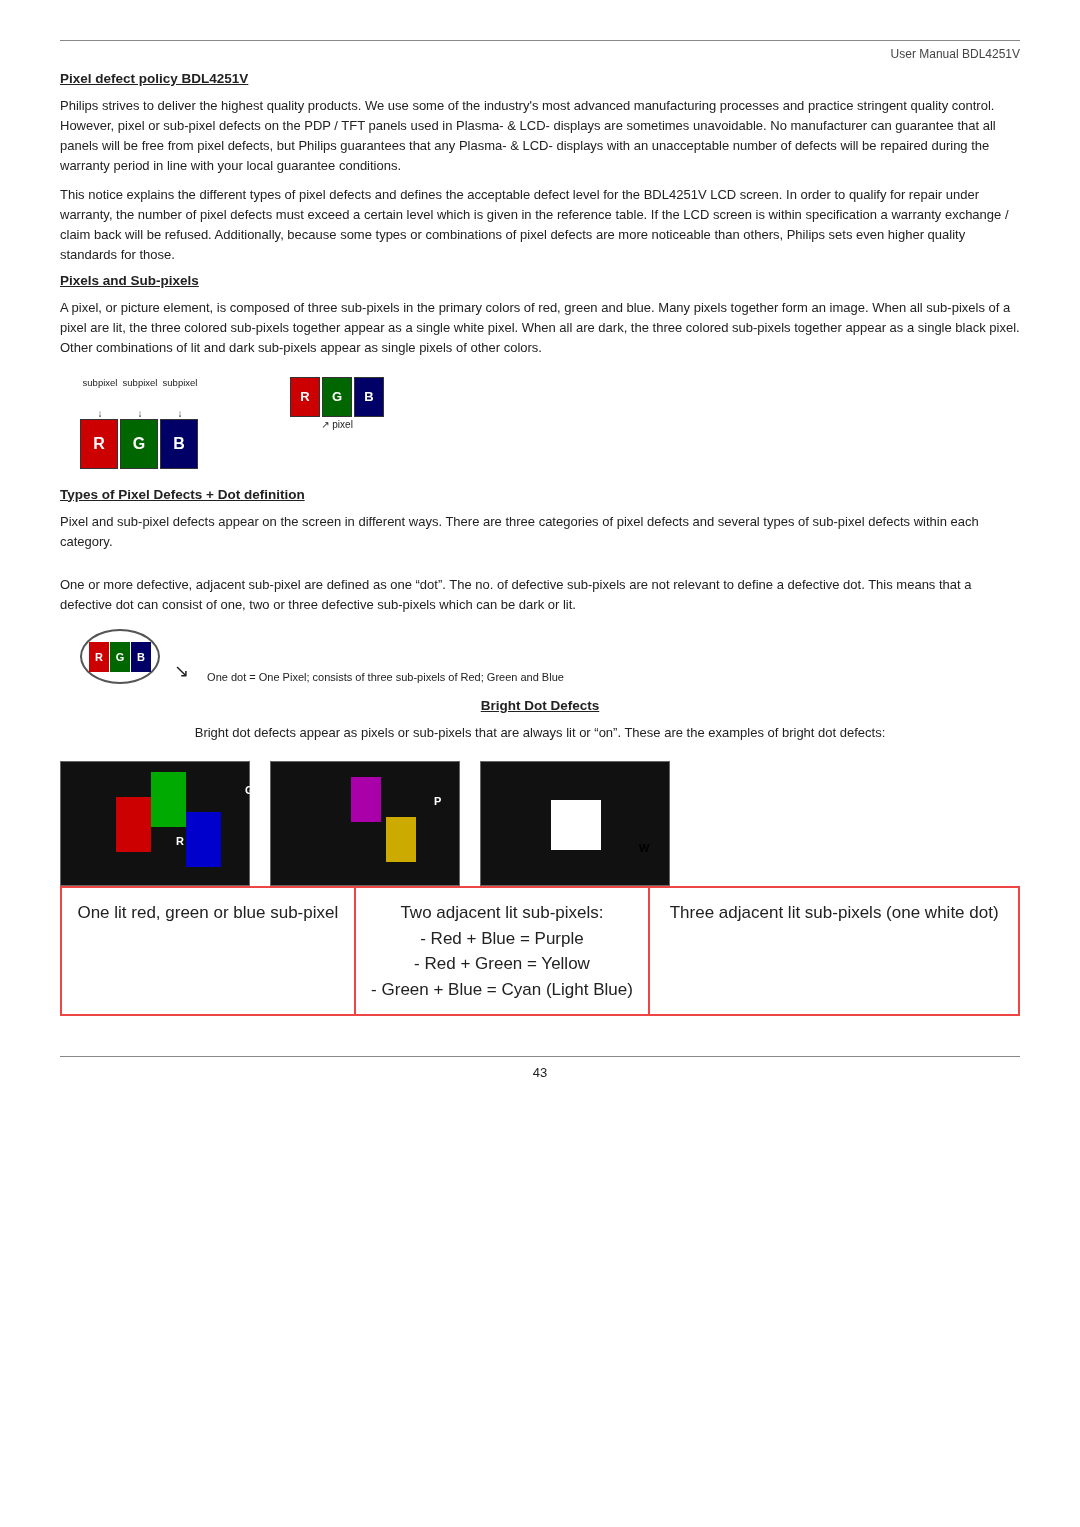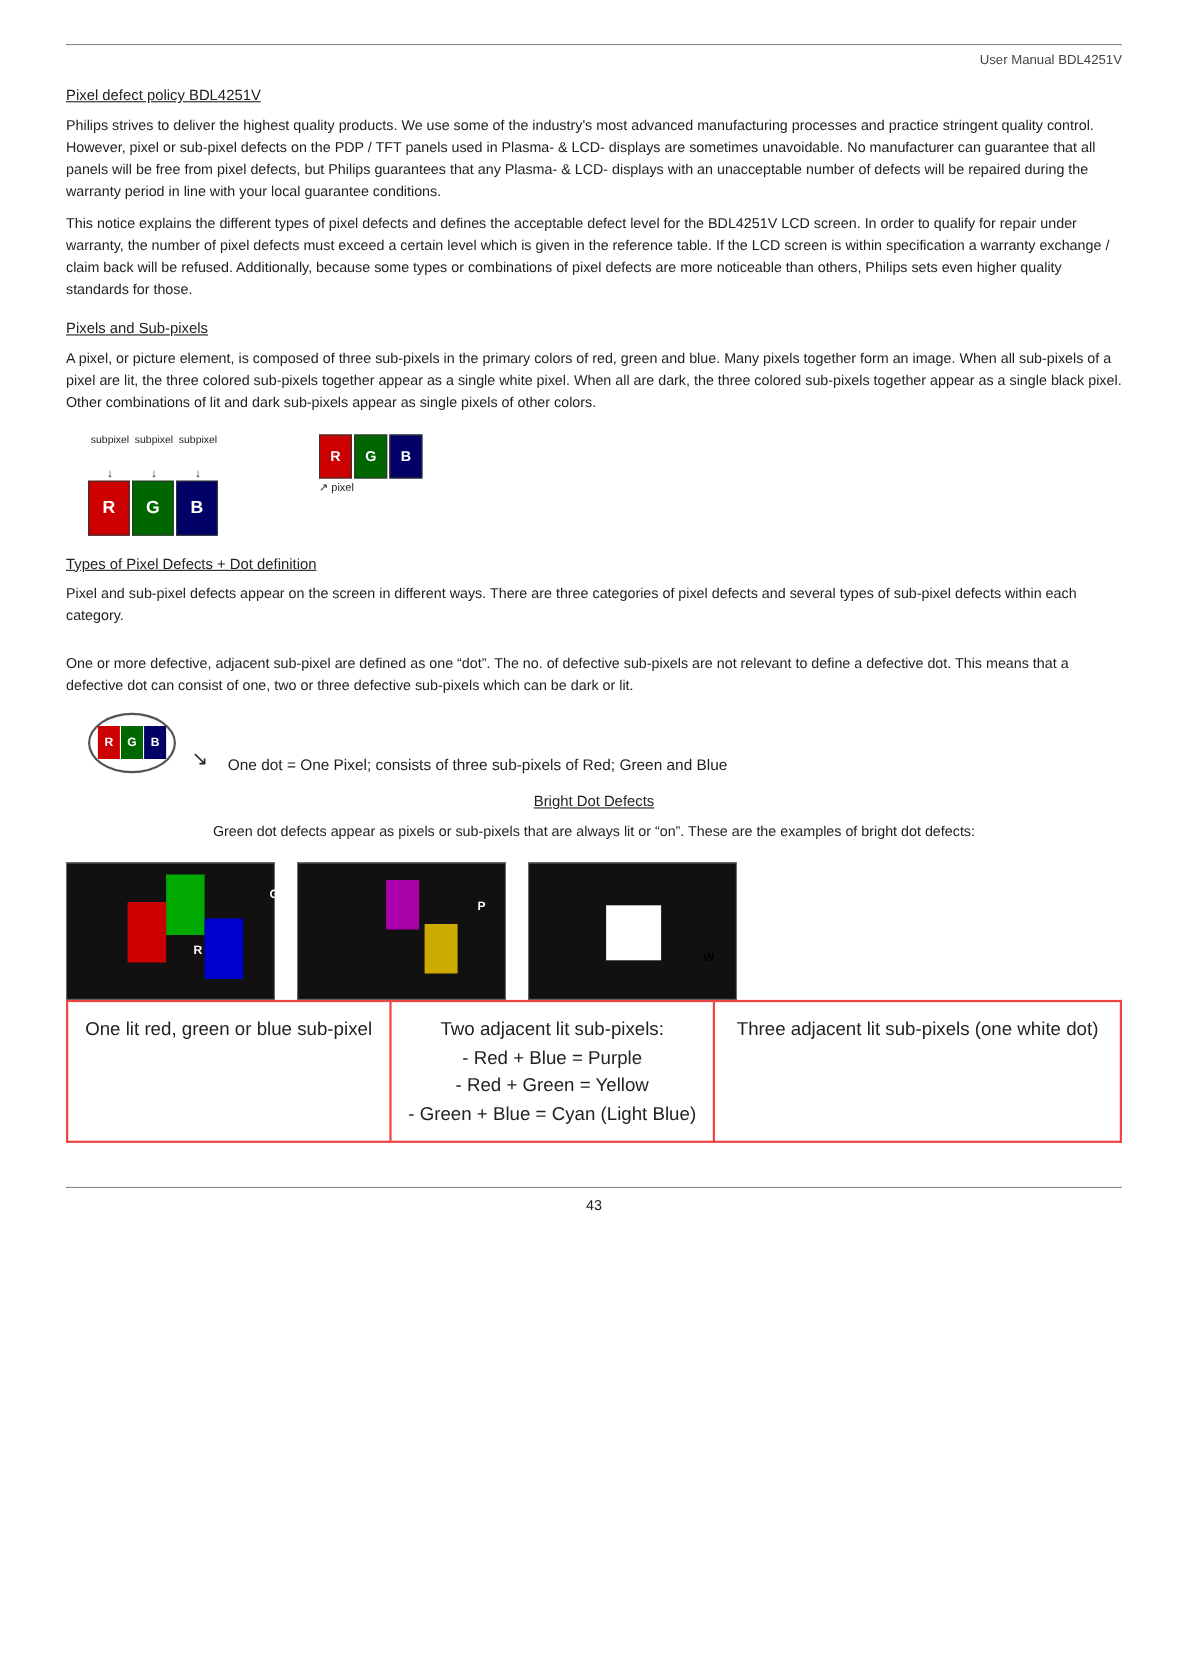--- a/index.html
+++ b/index.html
@@ -24,24 +24,23 @@
       margin-bottom: 6px;
     }
     .header-right {
       text-align: right;
       font-size: 12px;
       color: #444;
       margin-bottom: 10px;
     }
     .section-title {
       font-size: 13.5px;
-      font-weight: normal;
+      font-weight: bold;
       text-decoration: underline;
       margin-bottom: 10px;
-      margin-top: 18px;
     }
     .body-text {
       font-size: 13px;
       line-height: 1.55;
       margin-bottom: 8px;
     }
     .pixel-diagram {
       display: flex;
       align-items: flex-start;
       margin: 18px 0 18px 20px;
@@ -112,21 +111,21 @@
       align-items: center;
       justify-content: center;
       font-weight: bold;
       font-size: 11px;
       color: #fff;
     }
     .oval-box.red { background: #cc0000; }
     .oval-box.green { background: #006600; }
     .oval-box.blue { background: #000066; }
     .dot-label {
-      font-size: 14px;
+      font-size: 11px;
       margin-left: 4px;
     }
     .bright-dot-section {
       margin-top: 10px;
       text-align: center;
     }
     .bright-dot-images {
       display: flex;
       gap: 20px;
       margin: 18px 0 0 0;
@@ -337,21 +336,21 @@
       </div>
     </div>
 
     <div style="display:flex; flex-direction:column; align-items:flex-start; margin-left:50px;">
       <div class="pixel-wrap">
         <div class="rgb-boxes">
           <div class="rgb-box-sm red">R</div>
           <div class="rgb-box-sm green">G</div>
           <div class="rgb-box-sm blue">B</div>
         </div>
-        <div style="font-size:10px; margin-top:2px; text-align:left;">↗ <span>pixel</span></div>
+        <div style="font-size:10px; margin-top:2px; text-align:center;">↗ <span>pixel</span></div>
       </div>
     </div>
   </div>
 
   
   <div class="section-title">Types of Pixel Defects + Dot definition</div>
   <p class="body-text">Pixel and sub-pixel defects appear on the screen in different ways. There are three categories of pixel defects and several types of sub-pixel defects within each category.</p>
   <br>
 
   
@@ -368,21 +367,21 @@
     </div>
     <div style="display:flex; flex-direction:column; align-items:flex-start; margin-left:4px;">
       <span style="font-size:18px; margin-top:28px;">↘</span>
     </div>
     <div class="dot-label" style="margin-left:8px; margin-top:40px;">One dot = One Pixel; consists of three sub-pixels of Red; Green and Blue</div>
   </div>
 
   
   <div class="bright-dot-section">
     <div class="section-title">Bright Dot Defects</div>
-    <p class="body-text">Green dot defects appear as pixels or sub-pixels that are always lit or “on”. These are the examples of bright dot defects:</p>
+    <p class="body-text">Bright dot defects appear as pixels or sub-pixels that are always lit or “on”. These are the examples of bright dot defects:</p>
 
     <div class="bright-dot-images">
 
       <div class="bd-img1">
         <div class="bd-subpix-g">
           <span class="bd-img1-label-g">G</span>
         </div>
         <div class="bd-subpix-r">
           <span class="bd-img1-label-r">R</span>
         </div>

